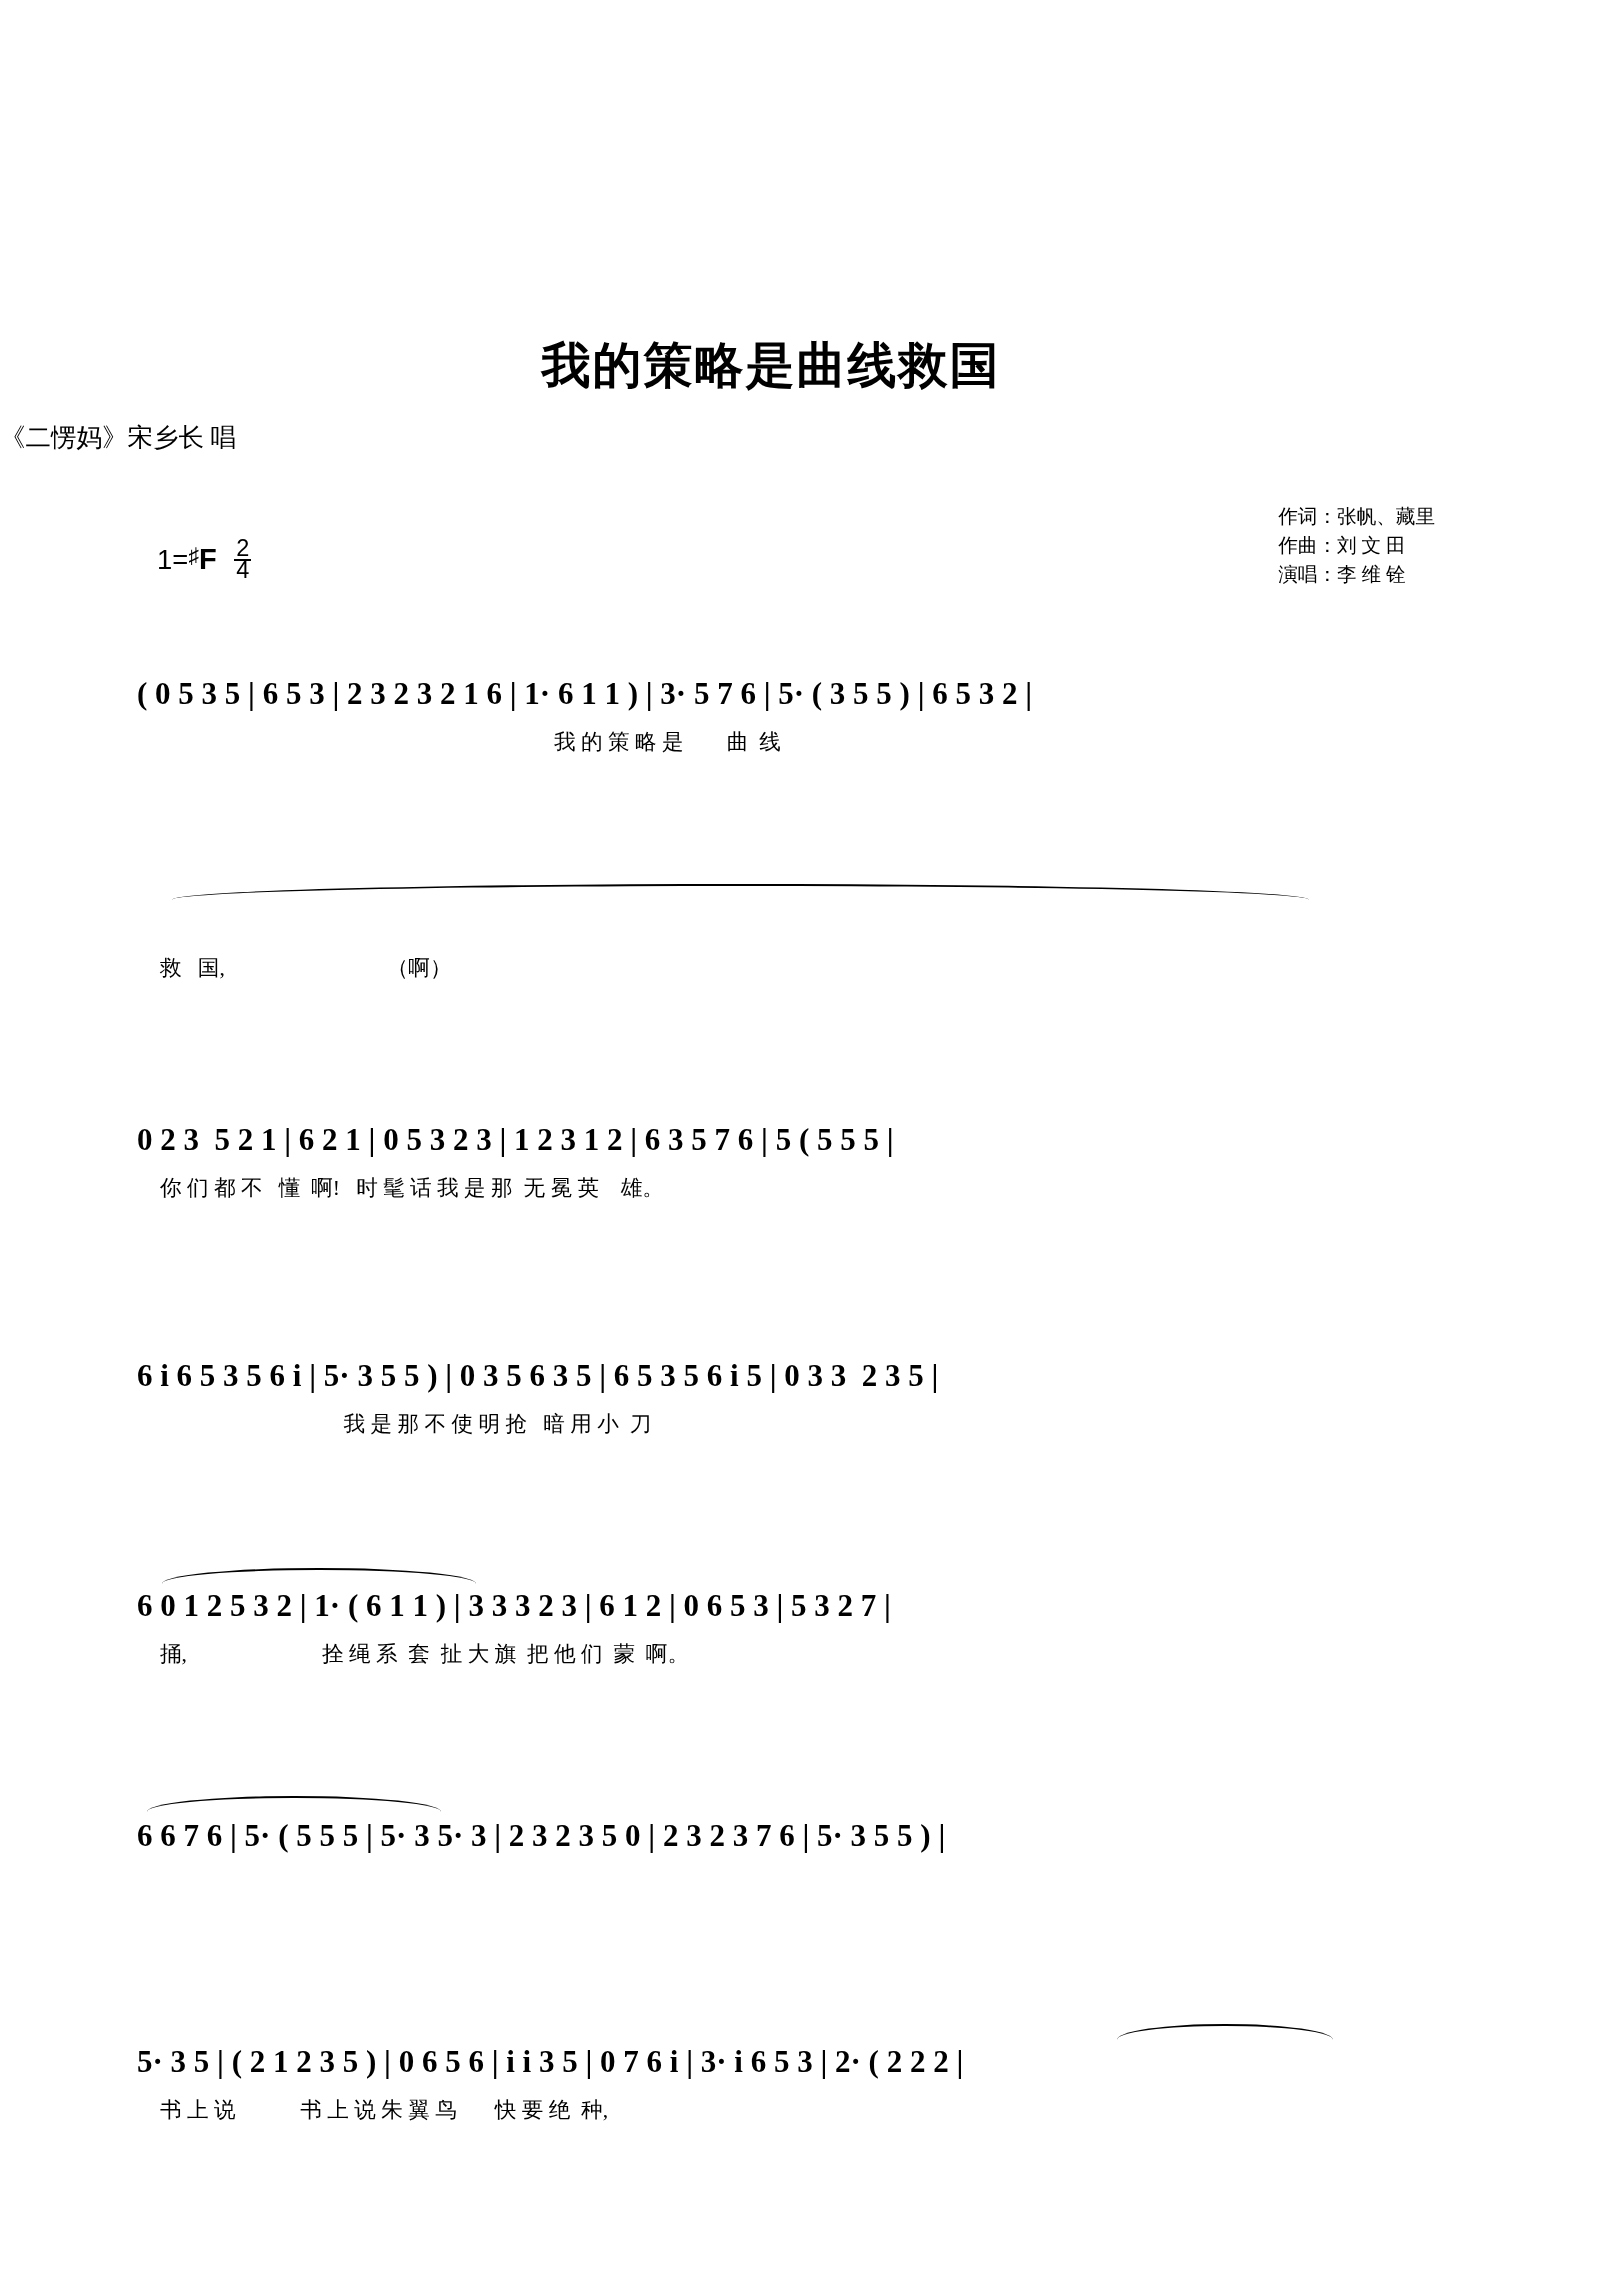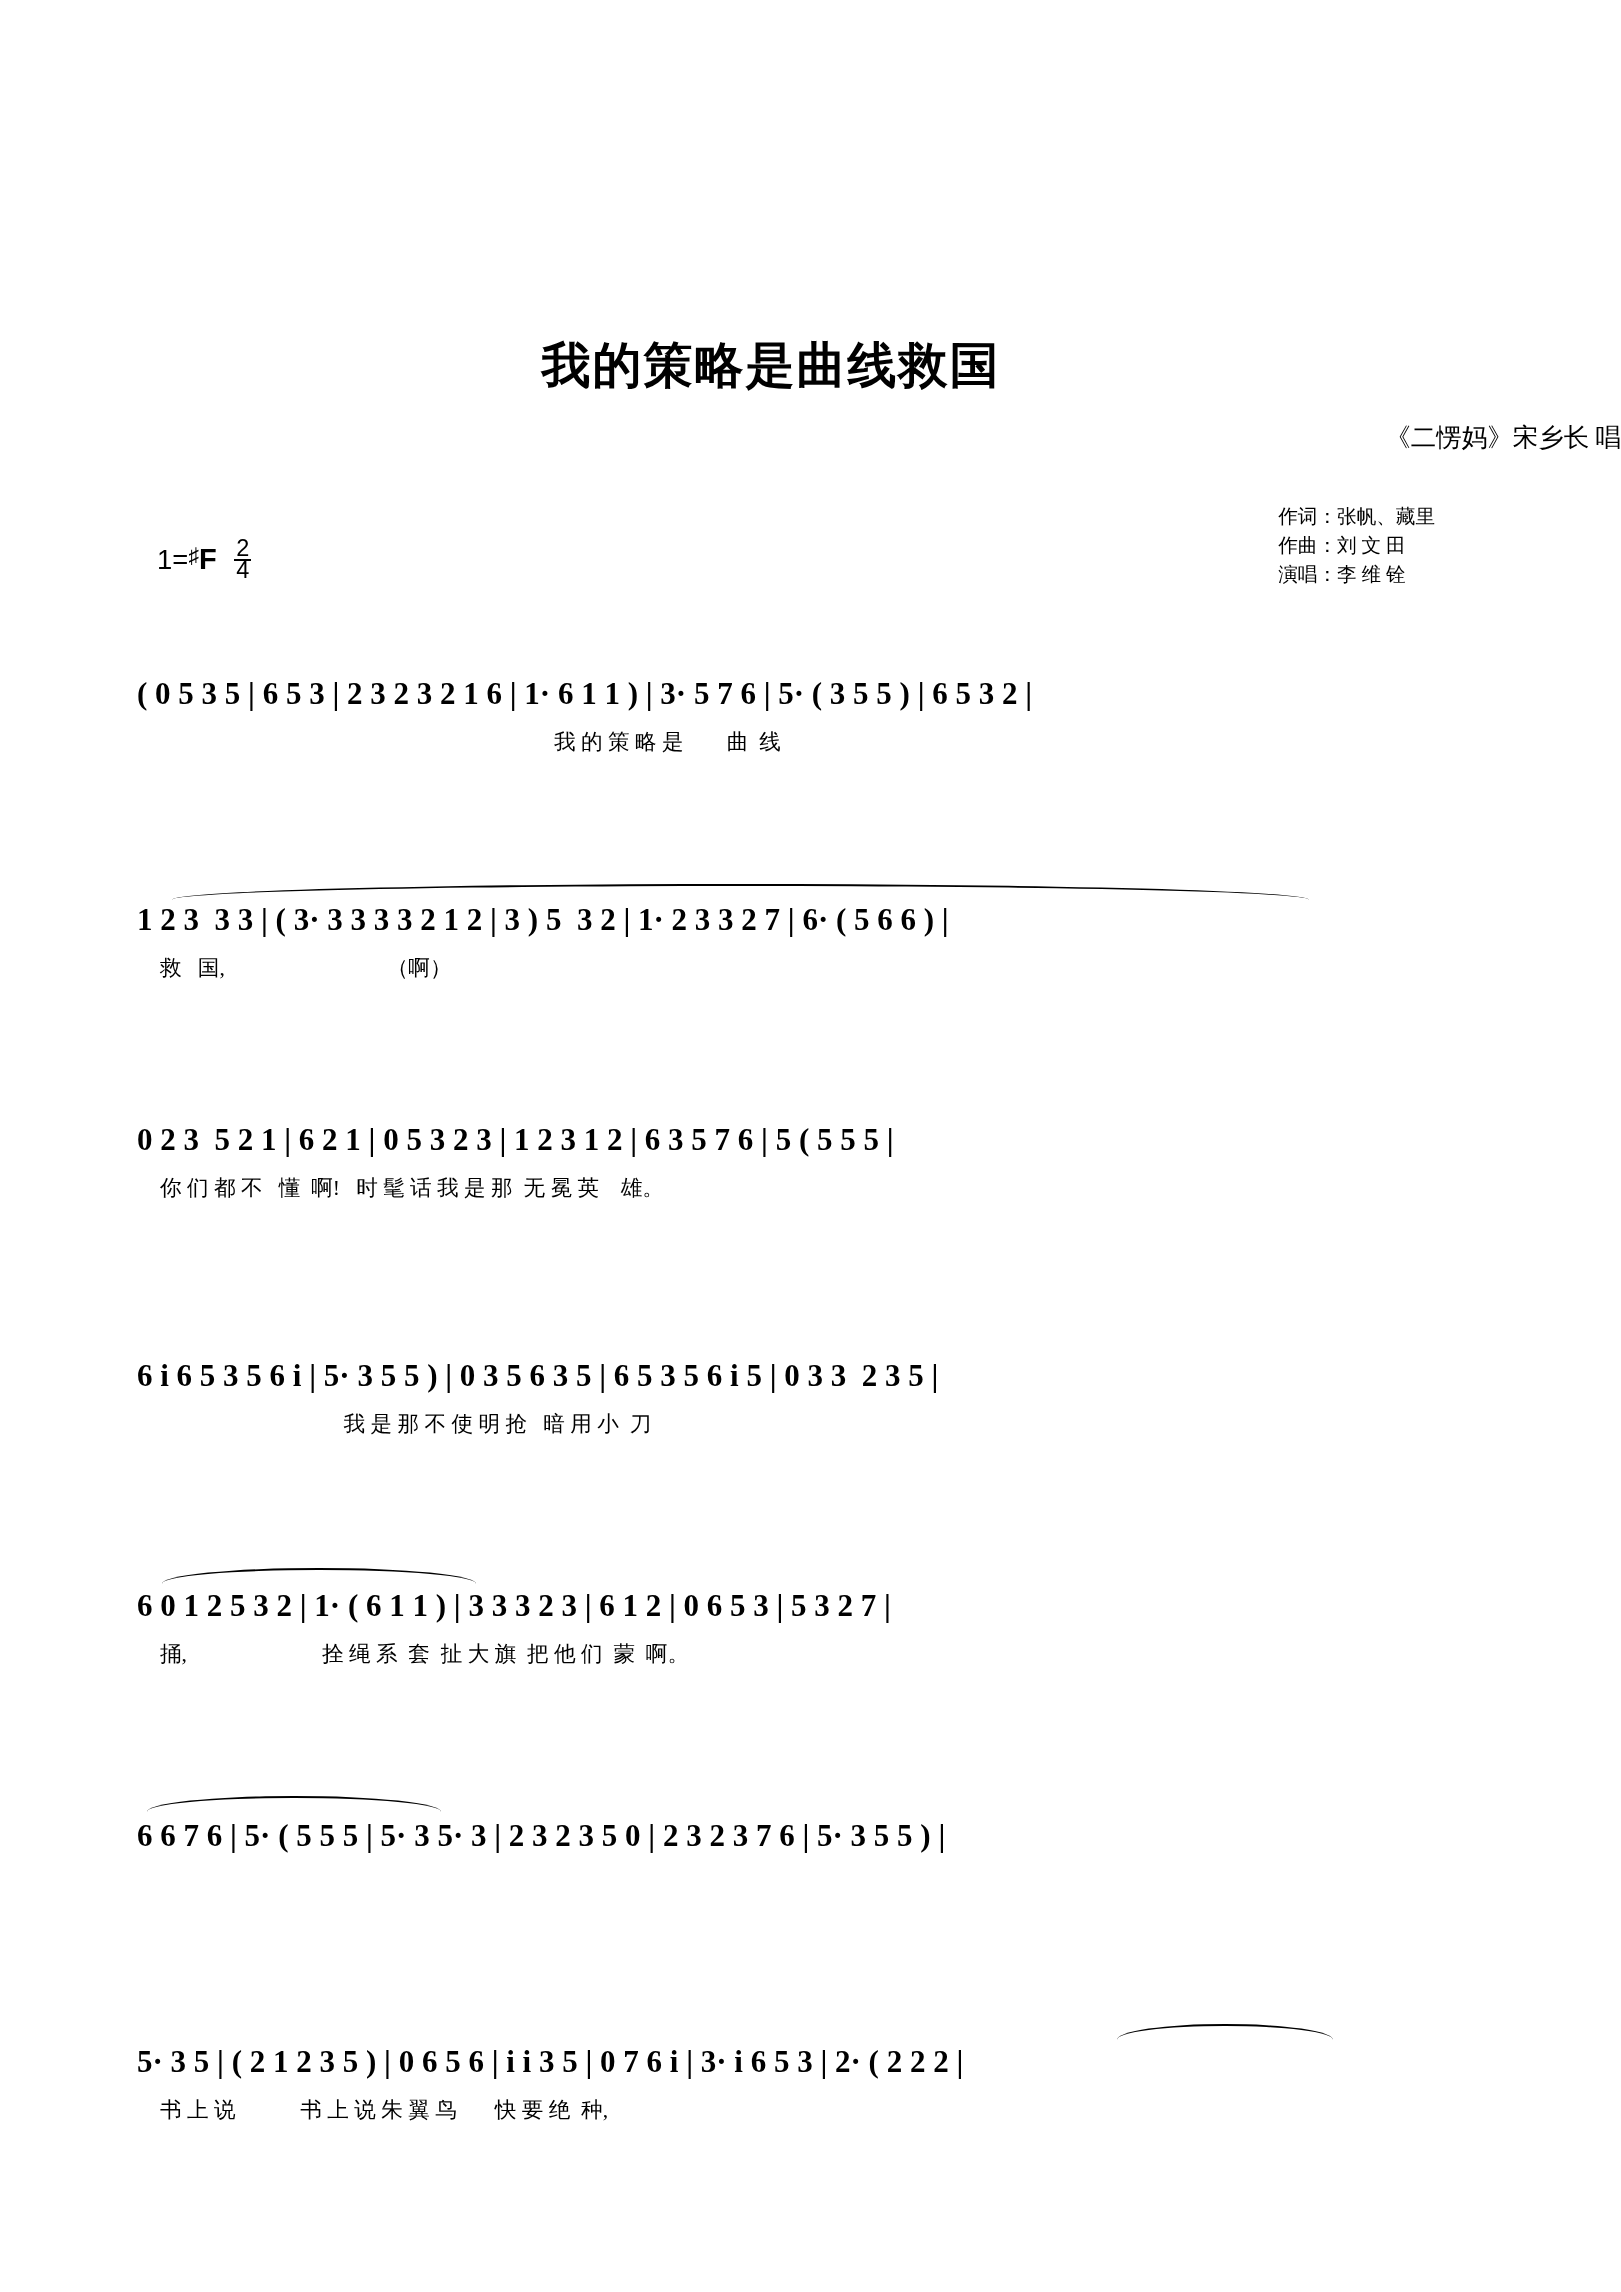--- a/index.html
+++ b/index.html
@@ -30,21 +30,21 @@
     font-size: 49px;
     font-weight: bold;
     letter-spacing: 2px;
     font-family: "Liberation Serif", serif;
   }
   .subtitle {
     position: absolute;
     top: 420px;
     left: 0;
     width: 1621px;
-    text-align: right;
+    text-align: left;
     font-size: 25.5px;
     font-family: "Liberation Serif", serif;
   }
   .credits {
     position: absolute;
     top: 502px;
     right: 186px;
     font-size: 19.6px;
     line-height: 29px;
     text-align: left;
@@ -139,21 +139,20 @@
     </span>
   </div>
 
   <div class="row" style="top:676px">
     <div class="notes">( 0 5 3 5 | 6 5 3 | 2 3 2 3 2 1 6 | 1· 6 1 1 ) | 3· 5 7 6 | 5· ( 3 5 5 ) | 6 5 3 2 |</div>
     <div class="lyrics">                                                                         我 的 策 略 是        曲  线</div>
   </div>
 
   <div class="row" style="top:902px">
     <div class="tie" style="left:172px; top:-17.6px; width:1137px;"></div>
-    <div class="notes">1 2 3  3 3 | ( 3· 3 3 3 3 2 1 2 | 3 ) 5  3 2 | 1· 2 3 3 2 7 | 6· ( 5 6 6 ) |</div>
     <div class="lyrics">救   国,                              （啊）</div>
   </div>
 
   <div class="row" style="top:1122px">
     <div class="notes">0 2 3  5 2 1 | 6 2 1 | 0 5 3 2 3 | 1 2 3 1 2 | 6 3 5 7 6 | 5 ( 5 5 5 |</div>
     <div class="lyrics">你 们 都 不   懂  啊!   时 髦 话 我 是 那  无 冕 英    雄。</div>
   </div>
 
   <div class="row" style="top:1358px">
     <div class="notes">6 i 6 5 3 5 6 i | 5· 3 5 5 ) | 0 3 5 6 3 5 | 6 5 3 5 6 i 5 | 0 3 3  2 3 5 |</div>

